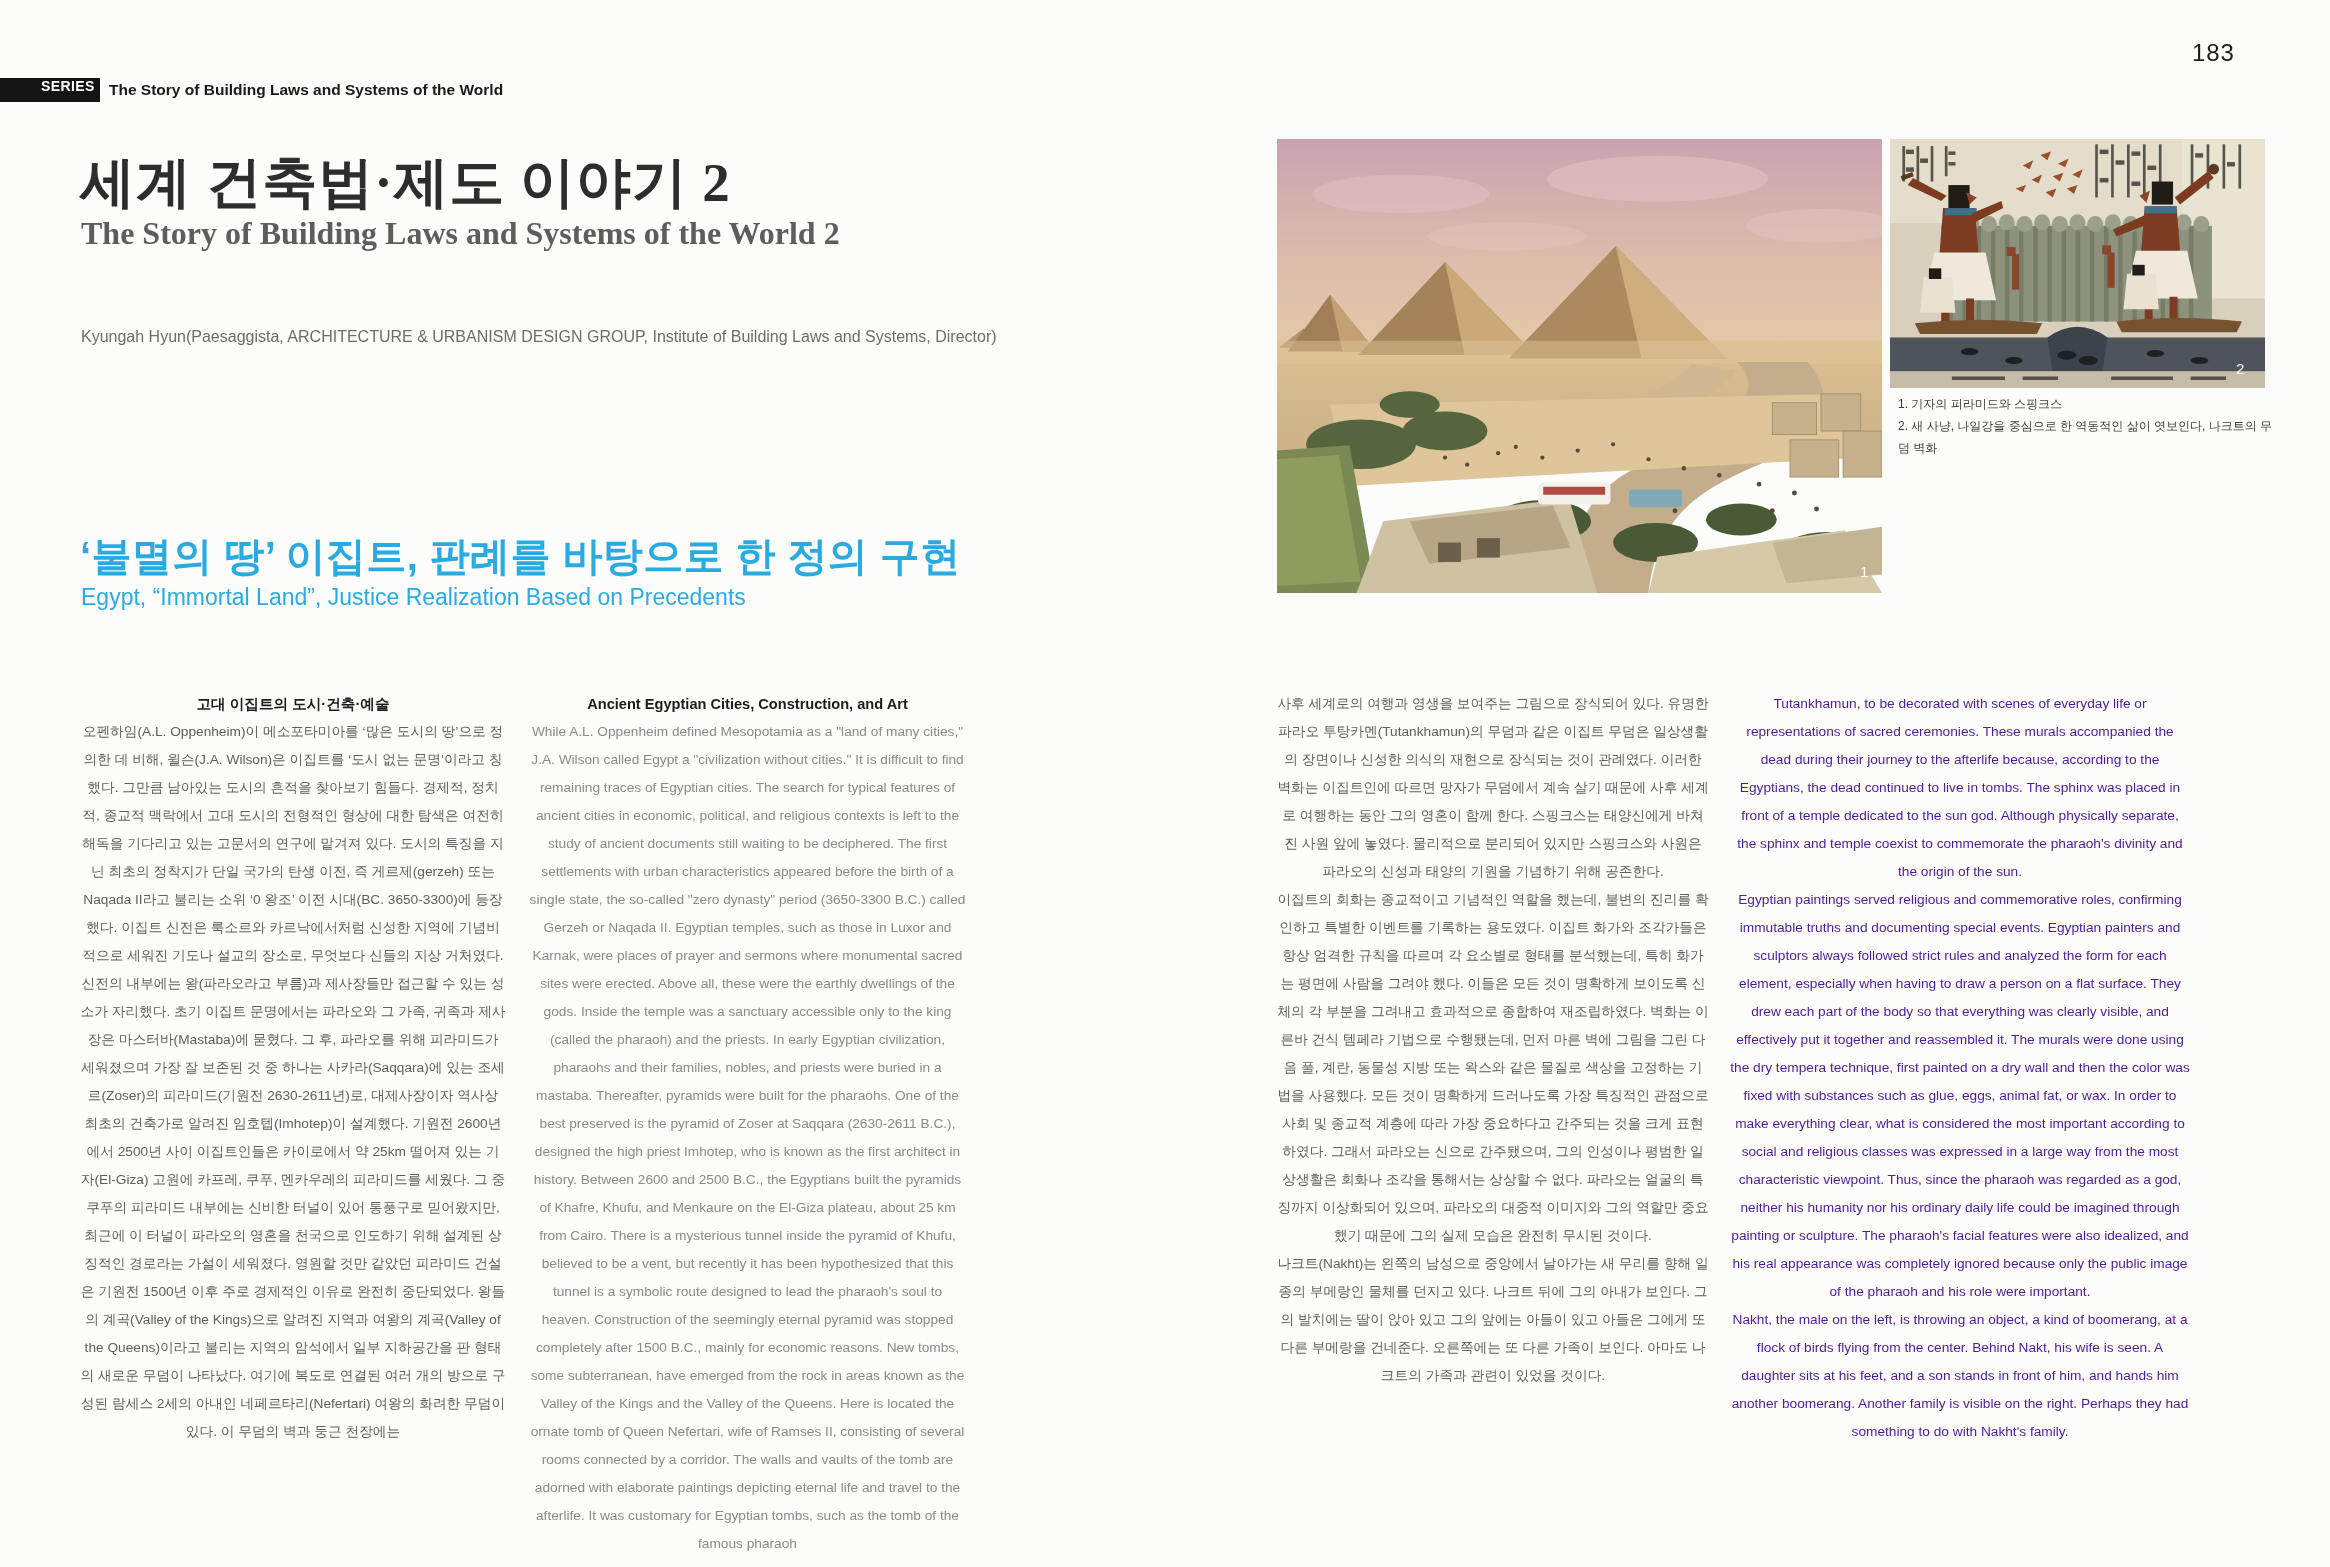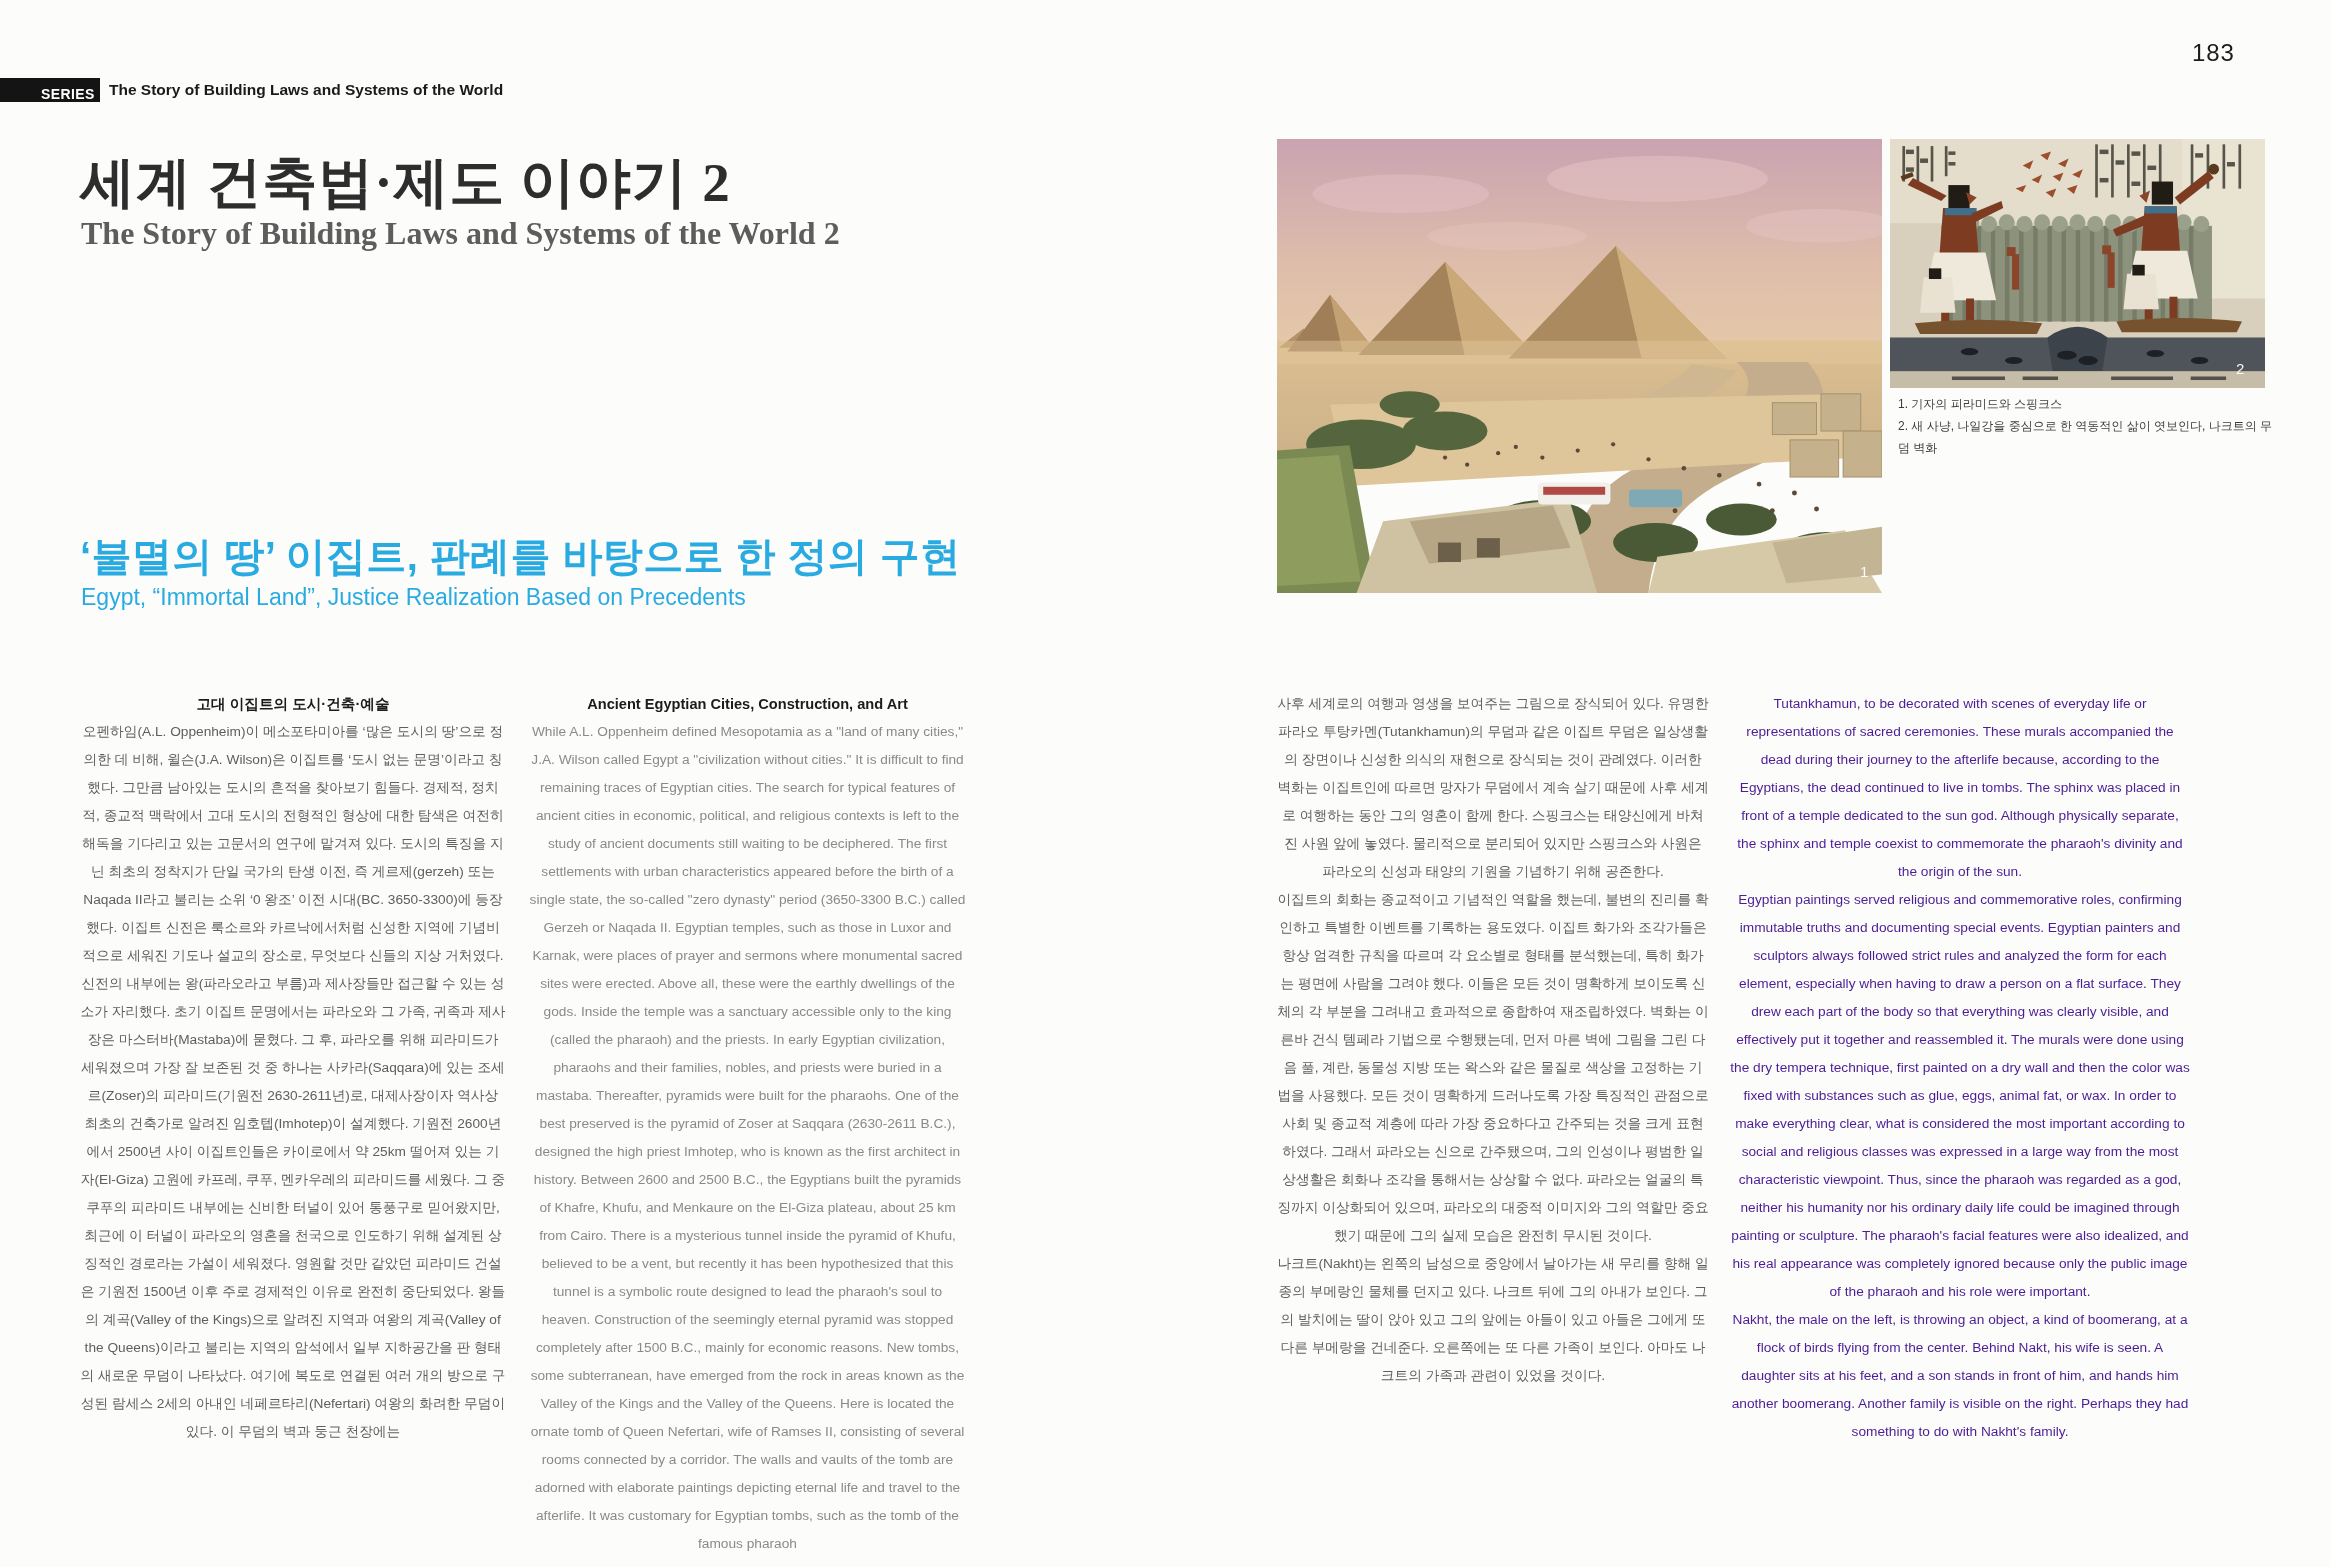--- a/index.html
+++ b/index.html
@@ -11,21 +11,21 @@
   }
 
   
   .page-number {
     position:absolute; left:2192px; top:39px;
     font-size:24px; color:#1c1c1c; letter-spacing:0.9px;
   }
   .series-bar {
     position:absolute; left:0; top:78px; width:100px; height:24px;
     background:#141414; color:#ffffff;
-    display:flex; align-items:flex-end; justify-content:flex-end;
+    display:flex; align-items:flex-start; justify-content:flex-end;
     padding-right:5.3px; font-size:14px; font-weight:bold; letter-spacing:0.4px;
   }
   .series-title {
     position:absolute; left:109px; top:78px; height:24px;
     display:flex; align-items:center;
     font-size:15.5px; font-weight:bold; color:#1a1a1a;
   }
 
   
   .title-kor {
@@ -94,20 +94,21 @@
 <div class="page">
 
   <div class="page-number">183</div>
   <div class="series-bar">
     <span>SERIES</span>
   </div>
   <div class="series-title">The Story of Building Laws and Systems of the World</div>
 
   <h1 class="title-kor">세계 건축법·제도 이야기 2</h1>
   <h2 class="title-eng">The Story of Building Laws and Systems of the World 2</h2>
+  <div class="author-eng">Kyungah Hyun(Paesaggista, ARCHITECTURE &amp; URBANISM DESIGN GROUP, Institute of Building Laws and Systems, Director)</div>
 
   <div class="section-kor">‘불멸의 땅’ 이집트, 판례를 바탕으로 한 정의 구현</div>
   <div class="section-eng">Egypt, “Immortal Land”, Justice Realization Based on Precedents</div>
 
   <div class="photo1">
     <svg viewBox="0 0 684 513" preserveAspectRatio="none">
       <defs>
         <linearGradient id="skyg" x1="0" x2="0" y1="0" y2="1">
           <stop offset="0" stop-color="#c9a3b1"></stop>
           <stop offset="0.45" stop-color="#ddbcab"></stop>

